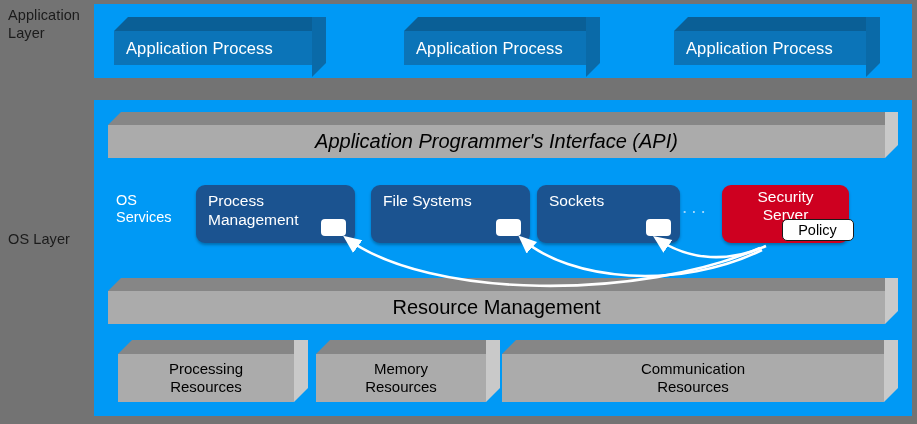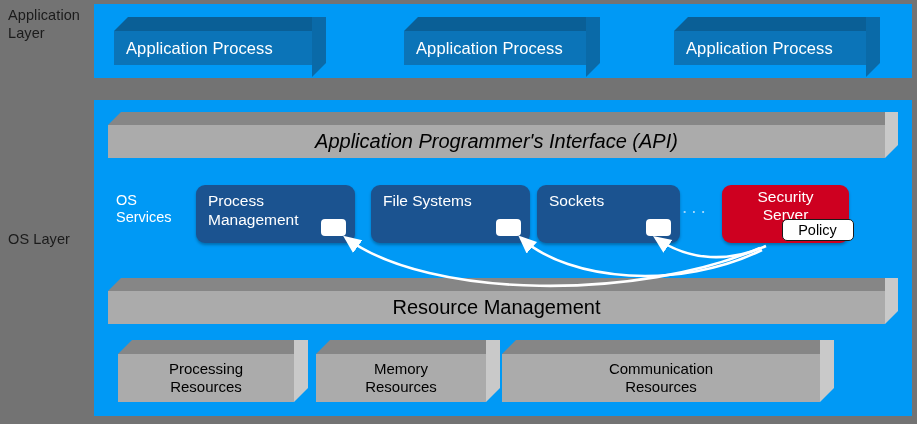--- a/index.html
+++ b/index.html
@@ -341,21 +341,21 @@
 Resources</div>
     </div>
 
     <div class="box3d resbox" style="left:222px; top:240px; width:184px;">
       <div class="top"></div>
       <div class="right"></div>
       <div class="front">Memory
 Resources</div>
     </div>
 
-    <div class="box3d resbox" style="left:408px; top:240px; width:332px;">
+    <div class="box3d resbox" style="left:408px; top:240px; width:396px;">
       <div class="top"></div>
       <div class="right"></div>
       <div class="front">Communication
 Resources</div>
     </div>
 
   </div>
 
   <div id="os-services-label">OS
 Services</div>

